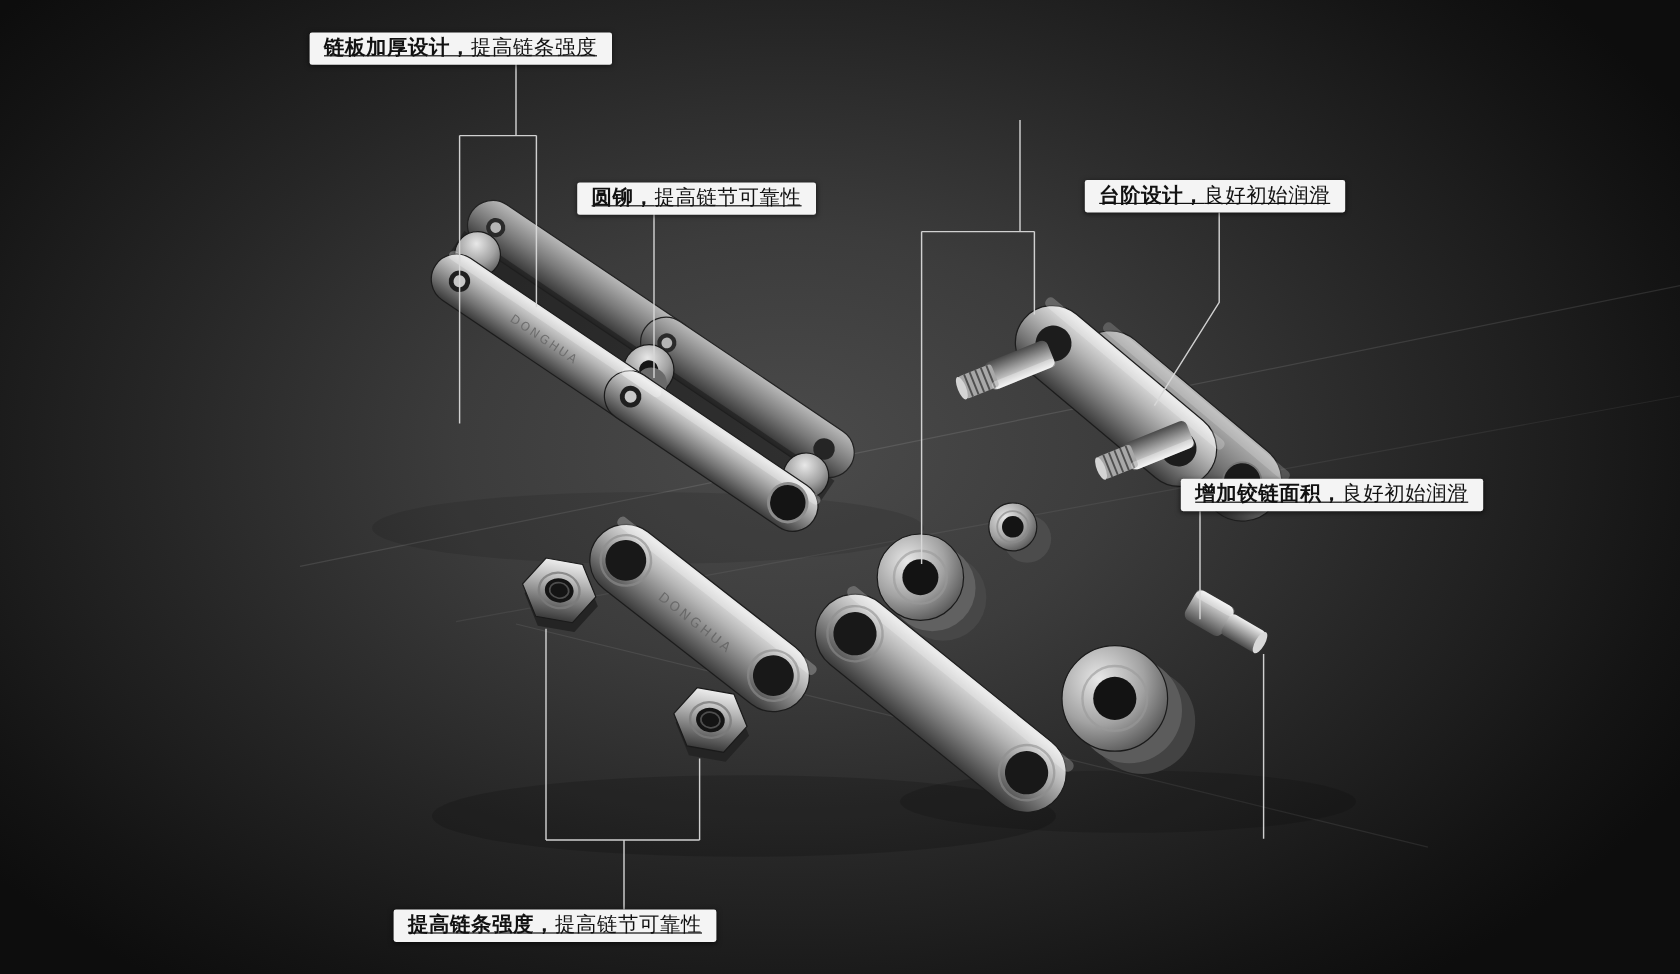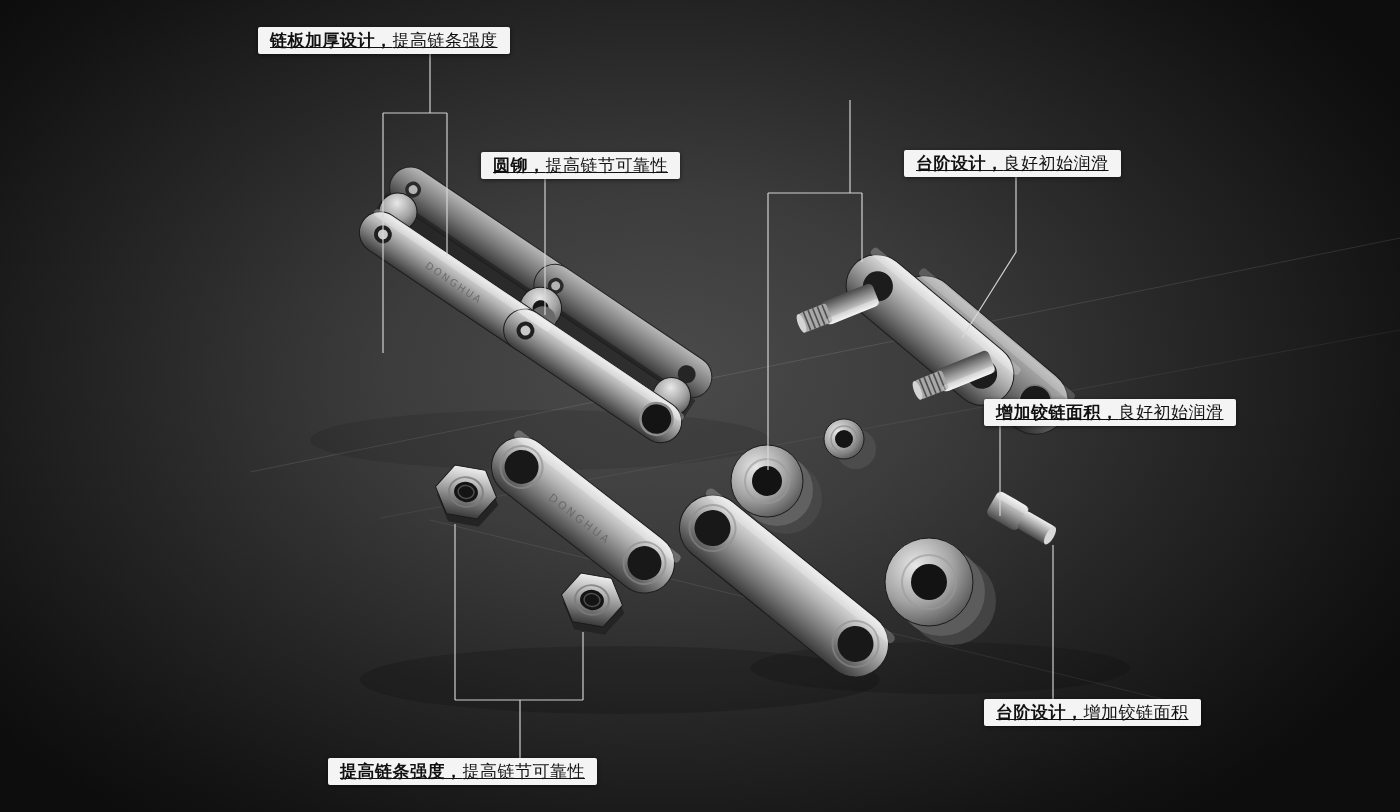--- a/index.html
+++ b/index.html
@@ -199,21 +199,18 @@
 
   <div class="label" style="left:904px;top:150px">
     <span class="b">台阶设计，</span><span class="r">良好初始润滑</span>
   </div>
 
 
   <div class="label" style="left:984px;top:399px">
     <span class="b">增加铰链面积，</span><span class="r">良好初始润滑</span>
   </div>
 
-  <div class="label" style="left:984px;top:699px">
-    <span class="b">台阶设计，</span><span class="r">增加铰链面积</span>
-  </div>
 
   <div class="label" style="left:328px;top:758px">
     <span class="b">提高链条强度，</span><span class="r">提高链节可靠性</span>
   </div>
 
 </div>
 
 </body></html>

